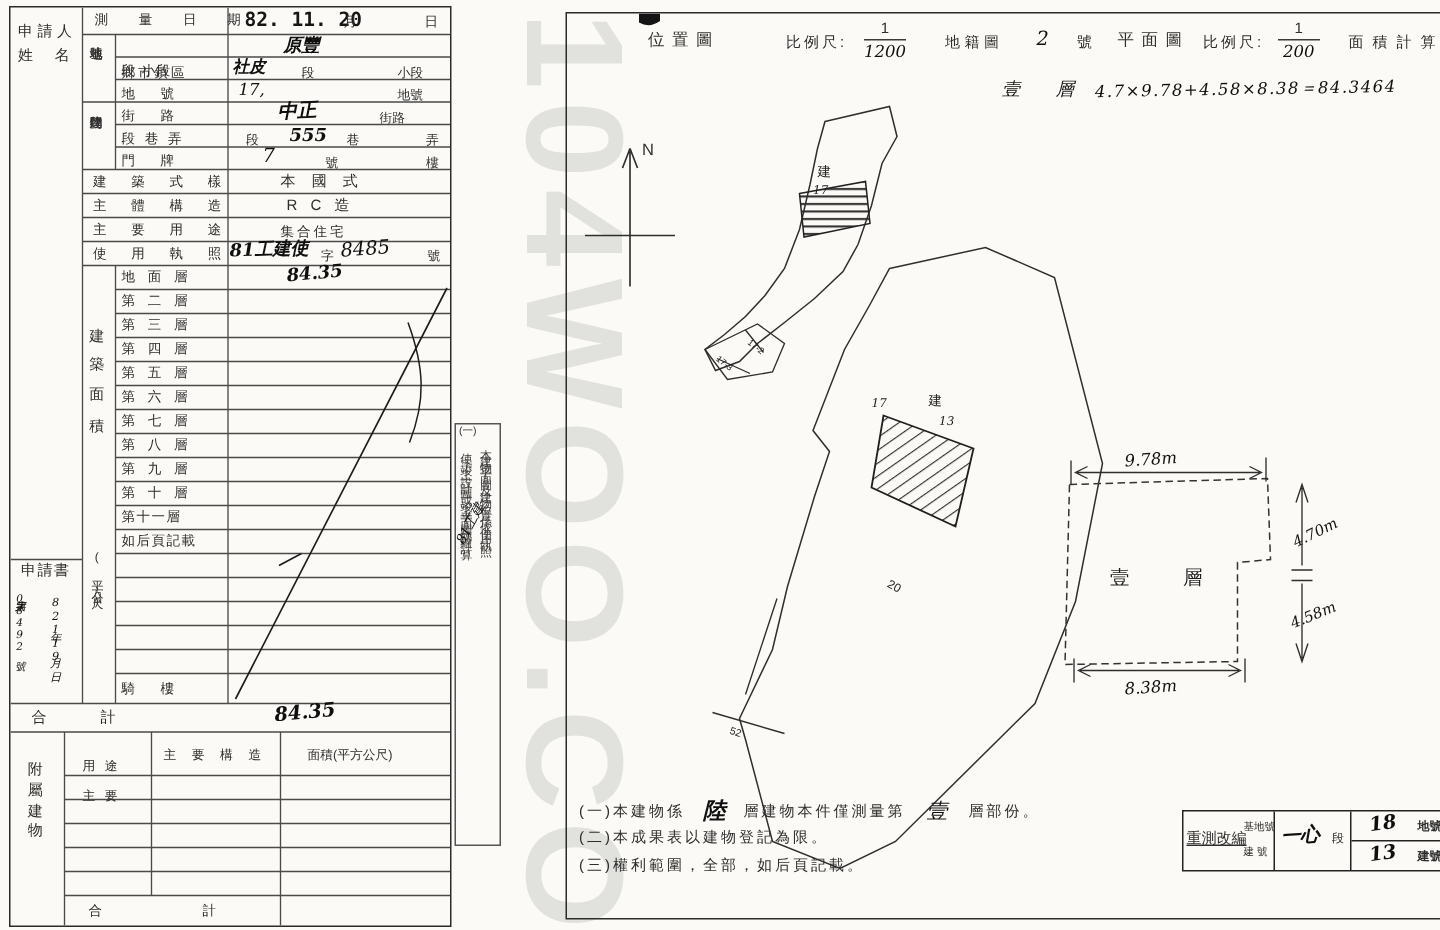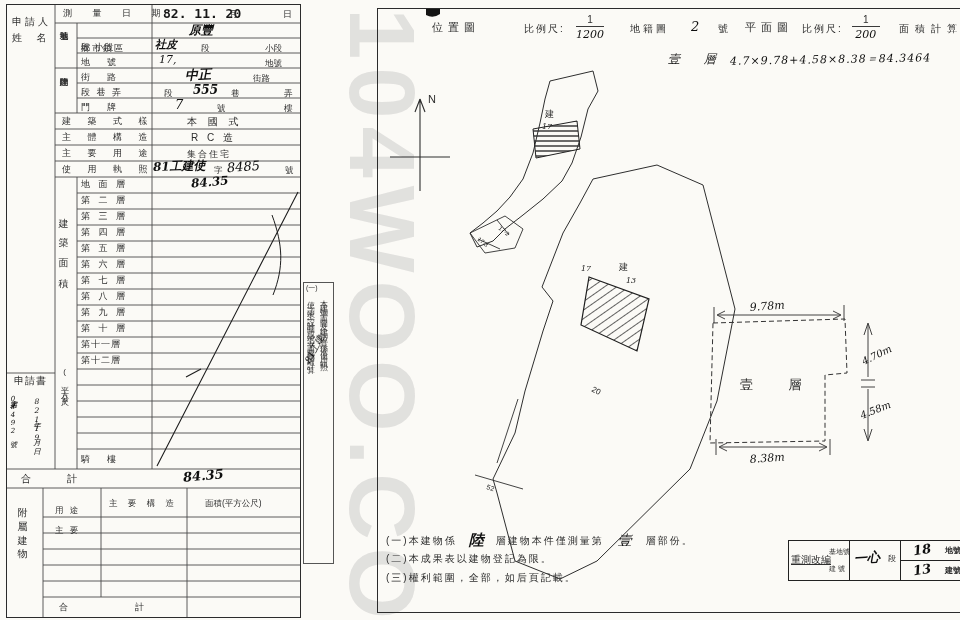--- a/index.html
+++ b/index.html
@@ -99,21 +99,21 @@
     <div class="t" style="left:74px;top:191px;font-size:9px;letter-spacing:3px;">第 二 層</div>
     <div class="t" style="left:74px;top:207px;font-size:9px;letter-spacing:3px;">第 三 層</div>
     <div class="t" style="left:74px;top:223px;font-size:9px;letter-spacing:3px;">第 四 層</div>
     <div class="t" style="left:74px;top:239px;font-size:9px;letter-spacing:3px;">第 五 層</div>
     <div class="t" style="left:74px;top:255px;font-size:9px;letter-spacing:3px;">第 六 層</div>
     <div class="t" style="left:74px;top:271px;font-size:9px;letter-spacing:3px;">第 七 層</div>
     <div class="t" style="left:74px;top:287px;font-size:9px;letter-spacing:3px;">第 八 層</div>
     <div class="t" style="left:74px;top:303px;font-size:9px;letter-spacing:3px;">第 九 層</div>
     <div class="t" style="left:74px;top:319px;font-size:9px;letter-spacing:3px;">第 十 層</div>
     <div class="t" style="left:74px;top:335px;font-size:9px;letter-spacing:1px;">第十一層</div>
-    <div class="t" style="left:74px;top:351px;font-size:9px;letter-spacing:1px;">第十二層</div>
+    <div class="t" style="left:74px;top:351px;font-size:9px;letter-spacing:1px;">如后頁記載</div>
     <div class="t" style="left:74px;top:450px;font-size:9px;letter-spacing:4px;">騎  樓</div>
 
     <div class="t" style="left:14px;top:469px;font-size:10px;">合</div>
     <div class="t" style="left:60px;top:469px;font-size:10px;">計</div>
     <div class="t hand" style="left:176px;top:464px;font-size:13px;font-weight:bold;transform:rotate(-5deg);">84.35</div>
 
     <div class="t v" style="left:10px;top:494px;height:108px;font-size:10px;letter-spacing:14px;">附屬建物</div>
     <div class="t" style="left:48px;top:489px;font-size:8.5px;letter-spacing:2px;margin-top:32px;">主 要</div>
     <div class="t" style="left:48px;top:501px;font-size:8.5px;letter-spacing:2px;">用 途</div>
     <div class="t" style="left:102px;top:494px;font-size:8.5px;letter-spacing:4px;">主 要 構 造</div>

